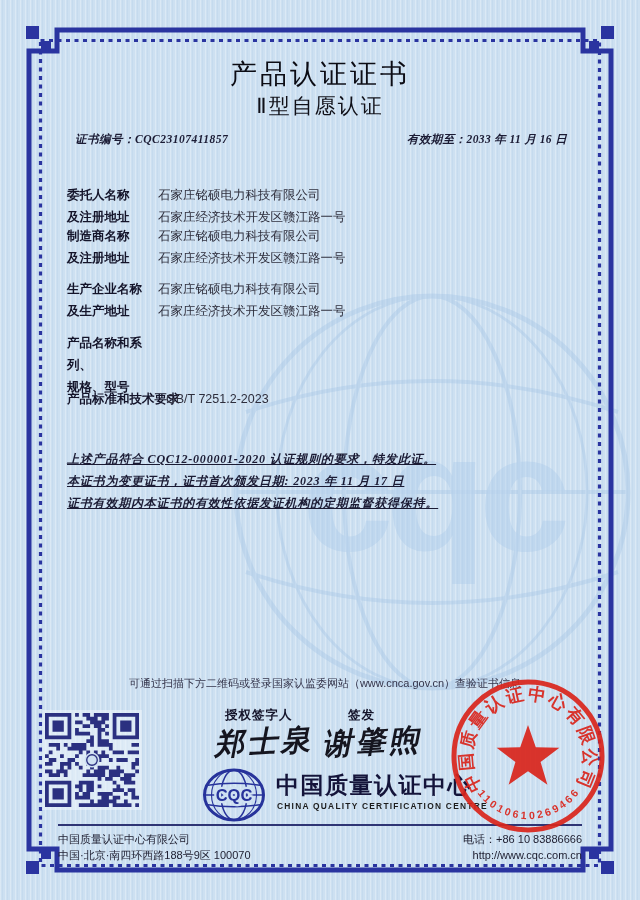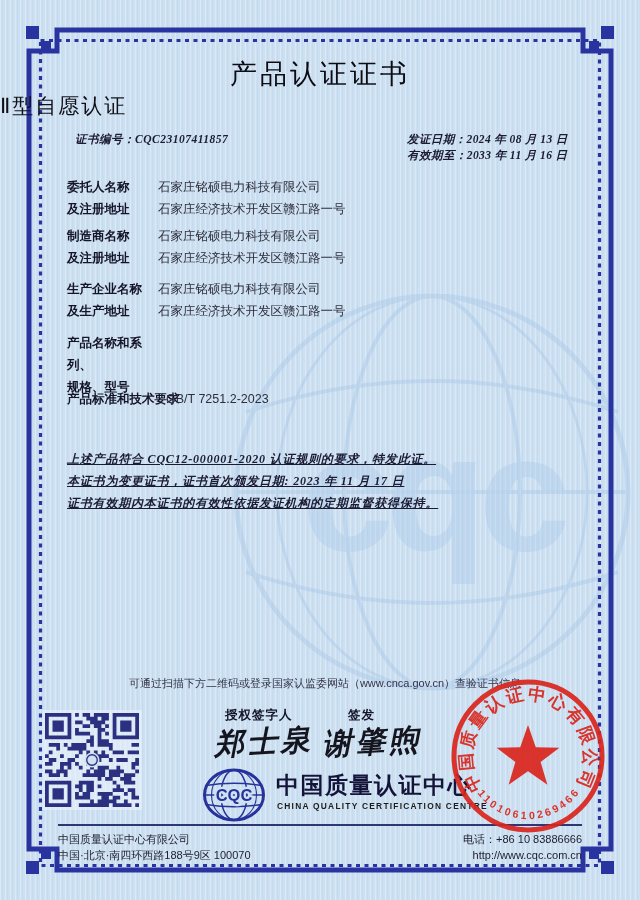--- a/index.html
+++ b/index.html
@@ -19,21 +19,21 @@
         rgba(150,185,220,.14) 2px, rgba(150,185,220,.14) 3px,
         rgba(205,224,241,0) 3px, rgba(205,224,241,0) 5px);
     overflow:hidden;
   }
   .abs{position:absolute;}
   svg{display:block;}
   .frame{left:0;top:0;z-index:2;pointer-events:none;}
   .watermark{left:232px;top:292px;z-index:1;opacity:.5;}
   .title{left:0;right:0;top:56px;text-align:center;font-size:27px;font-weight:normal;
     color:#0c0c14;letter-spacing:3px;z-index:3;}
-  .subtitle{left:0;right:0;top:92px;text-align:left;font-size:21px;font-weight:500;
+  .subtitle{left:0;right:0;top:92px;text-align:center;font-size:21px;font-weight:500;
     color:#101018;letter-spacing:2px;z-index:3;}
   .kai{font-family:"Liberation Serif",serif;font-style:italic;font-weight:600;color:#1b1b34;text-align:center;}
   .certno{left:75px;top:132px;font-size:11.5px;letter-spacing:.5px;z-index:3;}
   .dates{left:407px;top:131px;font-size:11.5px;line-height:16px;letter-spacing:.4px;z-index:3;}
   .row{left:67px;display:grid;grid-template-columns:91px auto;font-size:12.5px;line-height:22px;z-index:3;}
   .lbl{font-weight:700;color:#14142a;}
   .val{color:#2e2e3c;}
   .nowrap{white-space:nowrap;font-size:11.7px;letter-spacing:-.2px;}
   .stmt{left:67px;font-size:12px;letter-spacing:.8px;z-index:3;text-decoration:underline;}
   .qrnote{left:25px;right:15px;top:676px;text-align:center;font-size:11px;color:#33334a;z-index:3;}
@@ -84,28 +84,25 @@
 
   <div class="abs title">产品认证证书</div>
   <div class="abs subtitle">Ⅱ型自愿认证</div>
 
   <div class="abs certno kai">
     <span>证书编号：</span><span>CQC23107411857</span>
   </div>
 
   <div class="abs dates kai">
     <div>
-      <span>发证日期：</span><span>2024 年 08 月 13 日</span>
-    </div>
-    <div>
       <span>有效期至：</span><span>2033 年 11 月 16 日</span>
     </div>
   </div>
 
-  <div class="abs row" style="top:176px">
+  <div class="abs row" style="top:184px">
     <div>
       <div class="lbl">委托人名称</div>
       <div class="lbl">及注册地址</div>
     </div>
     <div>
       <div class="val">石家庄铭硕电力科技有限公司</div>
       <div class="val">石家庄经济技术开发区赣江路一号</div>
     </div>
   </div>
 

